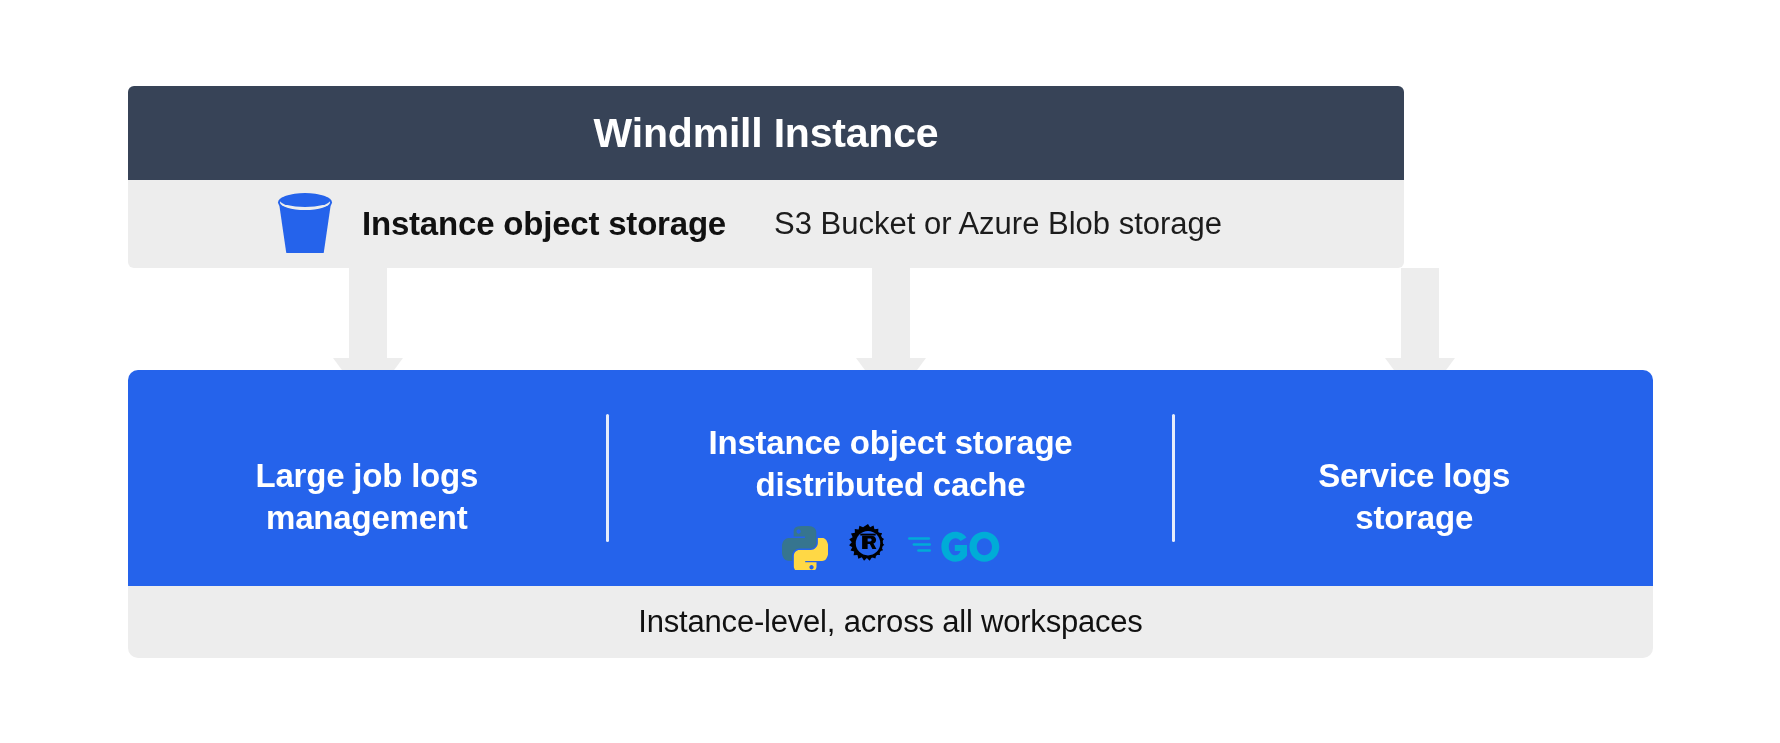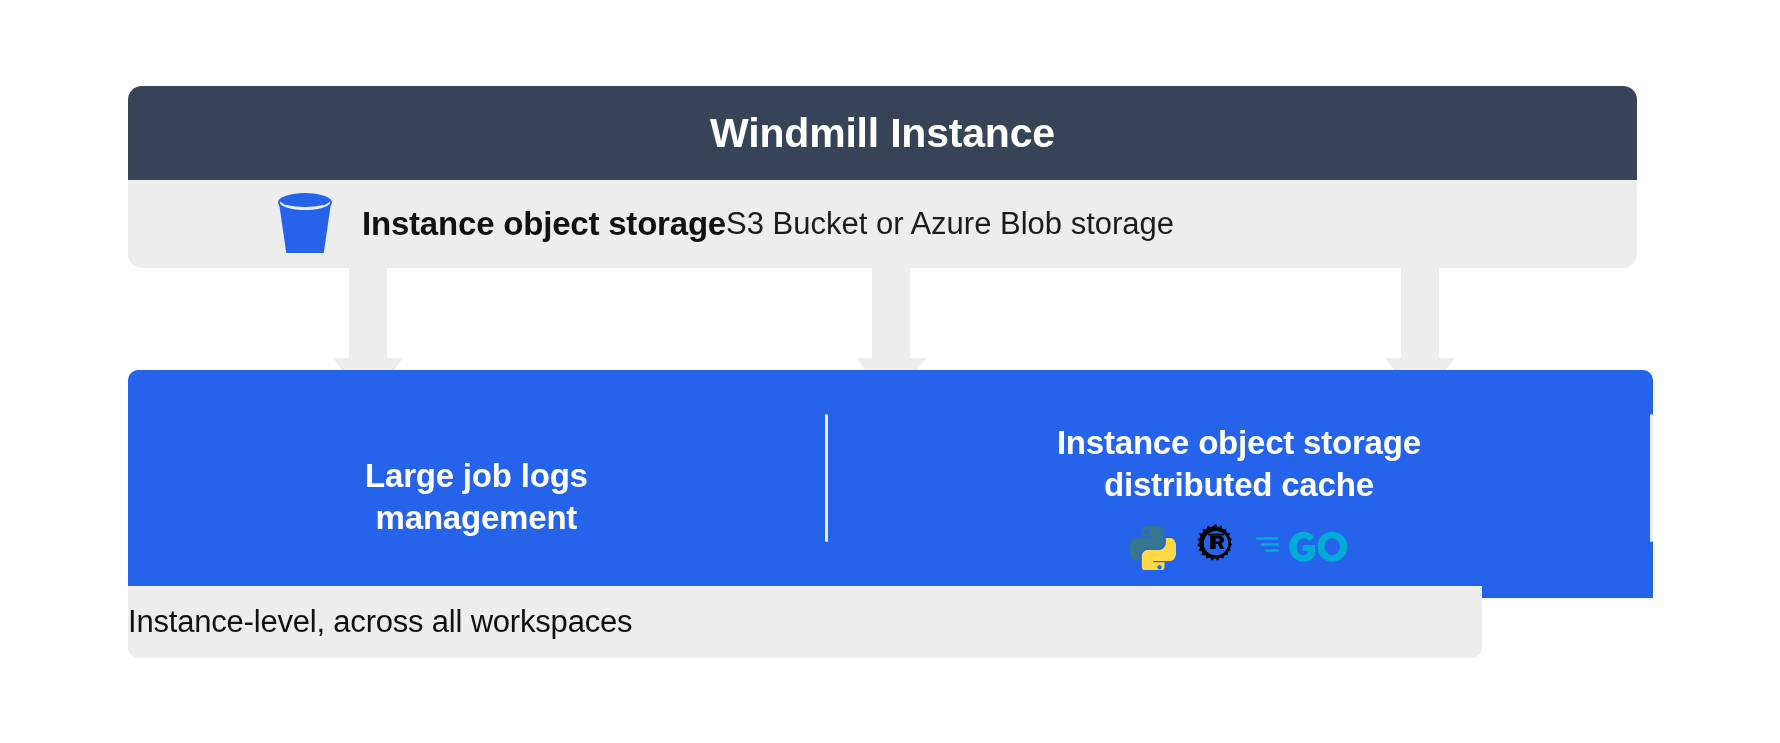--- a/index.html
+++ b/index.html
@@ -21,22 +21,22 @@
     top: 86px;
     width: 1525px;
     height: 572px;
   }
 
   
   .top-card {
     position: absolute;
     left: 0;
     top: 0;
-    width: 1509px;
-    border-radius: 14px;
+    width: 1276px;
+    border-radius: 6px;
     overflow: hidden;
   }
   .header-bar {
     background: #374357;
     height: 94px;
     display: flex;
     align-items: center;
     justify-content: center;
   }
   .header-title {
@@ -102,20 +102,21 @@
     color: #111111;
     font-size: 33px;
     font-weight: bold;
     letter-spacing: -0.2px;
     white-space: nowrap;
   }
   .subtitle-sub {
     color: #1c1c1c;
     font-size: 31px;
     font-weight: normal;
+    margin-left: 48px;
     white-space: nowrap;
   }
 
   
   .connector {
     position: absolute;
     top: 182px;
   }
   .connector .stem {
     position: absolute;
@@ -191,28 +192,28 @@
     margin-top: 16px;
     height: 50px;
   }
   .lang-logo { display: block; }
 
   
   .footer-strip {
     position: absolute;
     left: 0;
     top: 500px;
-    width: 1354px;
+    width: 1525px;
     height: 72px;
     background: #ededed;
     border-bottom-left-radius: 10px;
     border-bottom-right-radius: 10px;
     display: flex;
     align-items: center;
-    justify-content: flex-start;
+    justify-content: center;
   }
   .footer-text {
     color: #111111;
     font-size: 31px;
     font-weight: normal;
     letter-spacing: -0.2px;
   }
 </style>
 </head>
 <body>
@@ -290,20 +291,24 @@
             <path d="M103 8c-17.5 0-30.5 14-30.5 32.5S85.5 73 103 73c11.2 0 20.2-5.1 25.3-13.3V36.5h-26.6v13.2h12.6c-2 5.7-6.6 9.4-11.3 9.4-8.5 0-14.3-8-14.3-18.6S94.5 22 103 22c4.6 0 8.7 2.3 11.4 6.2l12.6-7.9C121.7 13 113.2 8 103 8z"></path>
             <path d="M166 8c-18.3 0-32.5 14.3-32.5 32.5S147.7 73 166 73s32.5-14.3 32.5-32.5S184.3 8 166 8zm0 14c9.5 0 16.5 8.1 16.5 18.5S175.5 59 166 59s-16.5-8.1-16.5-18.5S156.5 22 166 22z"></path>
           </g>
         </svg>
 
       </div>
     </div>
 
     <div class="vdivider"></div>
 
+    <div class="panel-col">
+      <div class="col-title">Service logs
+storage</div>
+    </div>
 
   </div>
 
   <div class="footer-strip">
     <div class="footer-text">Instance-level, across all workspaces</div>
   </div>
 
 </div>
 
 </body></html>

